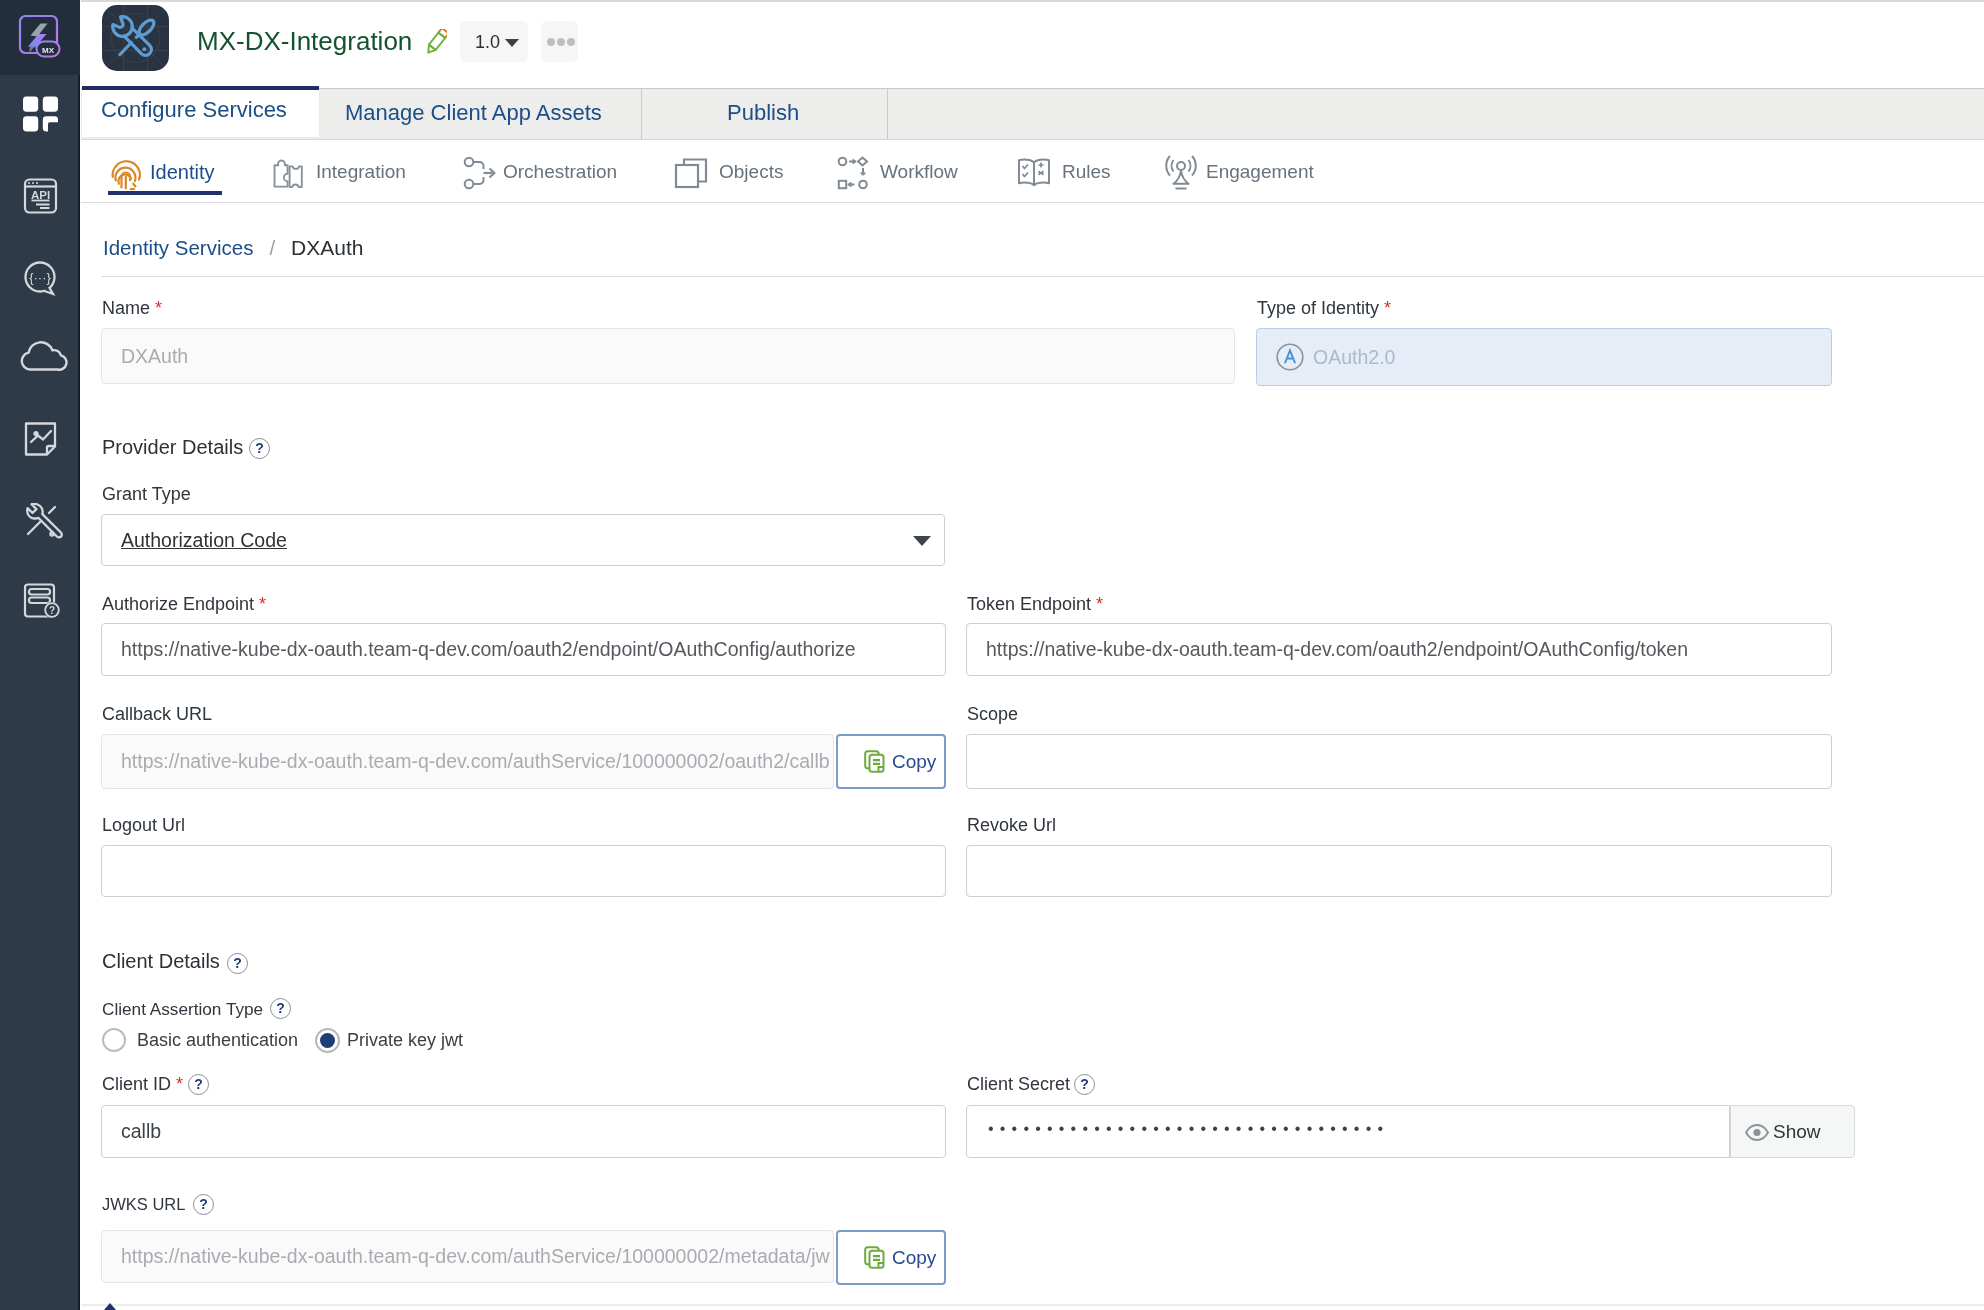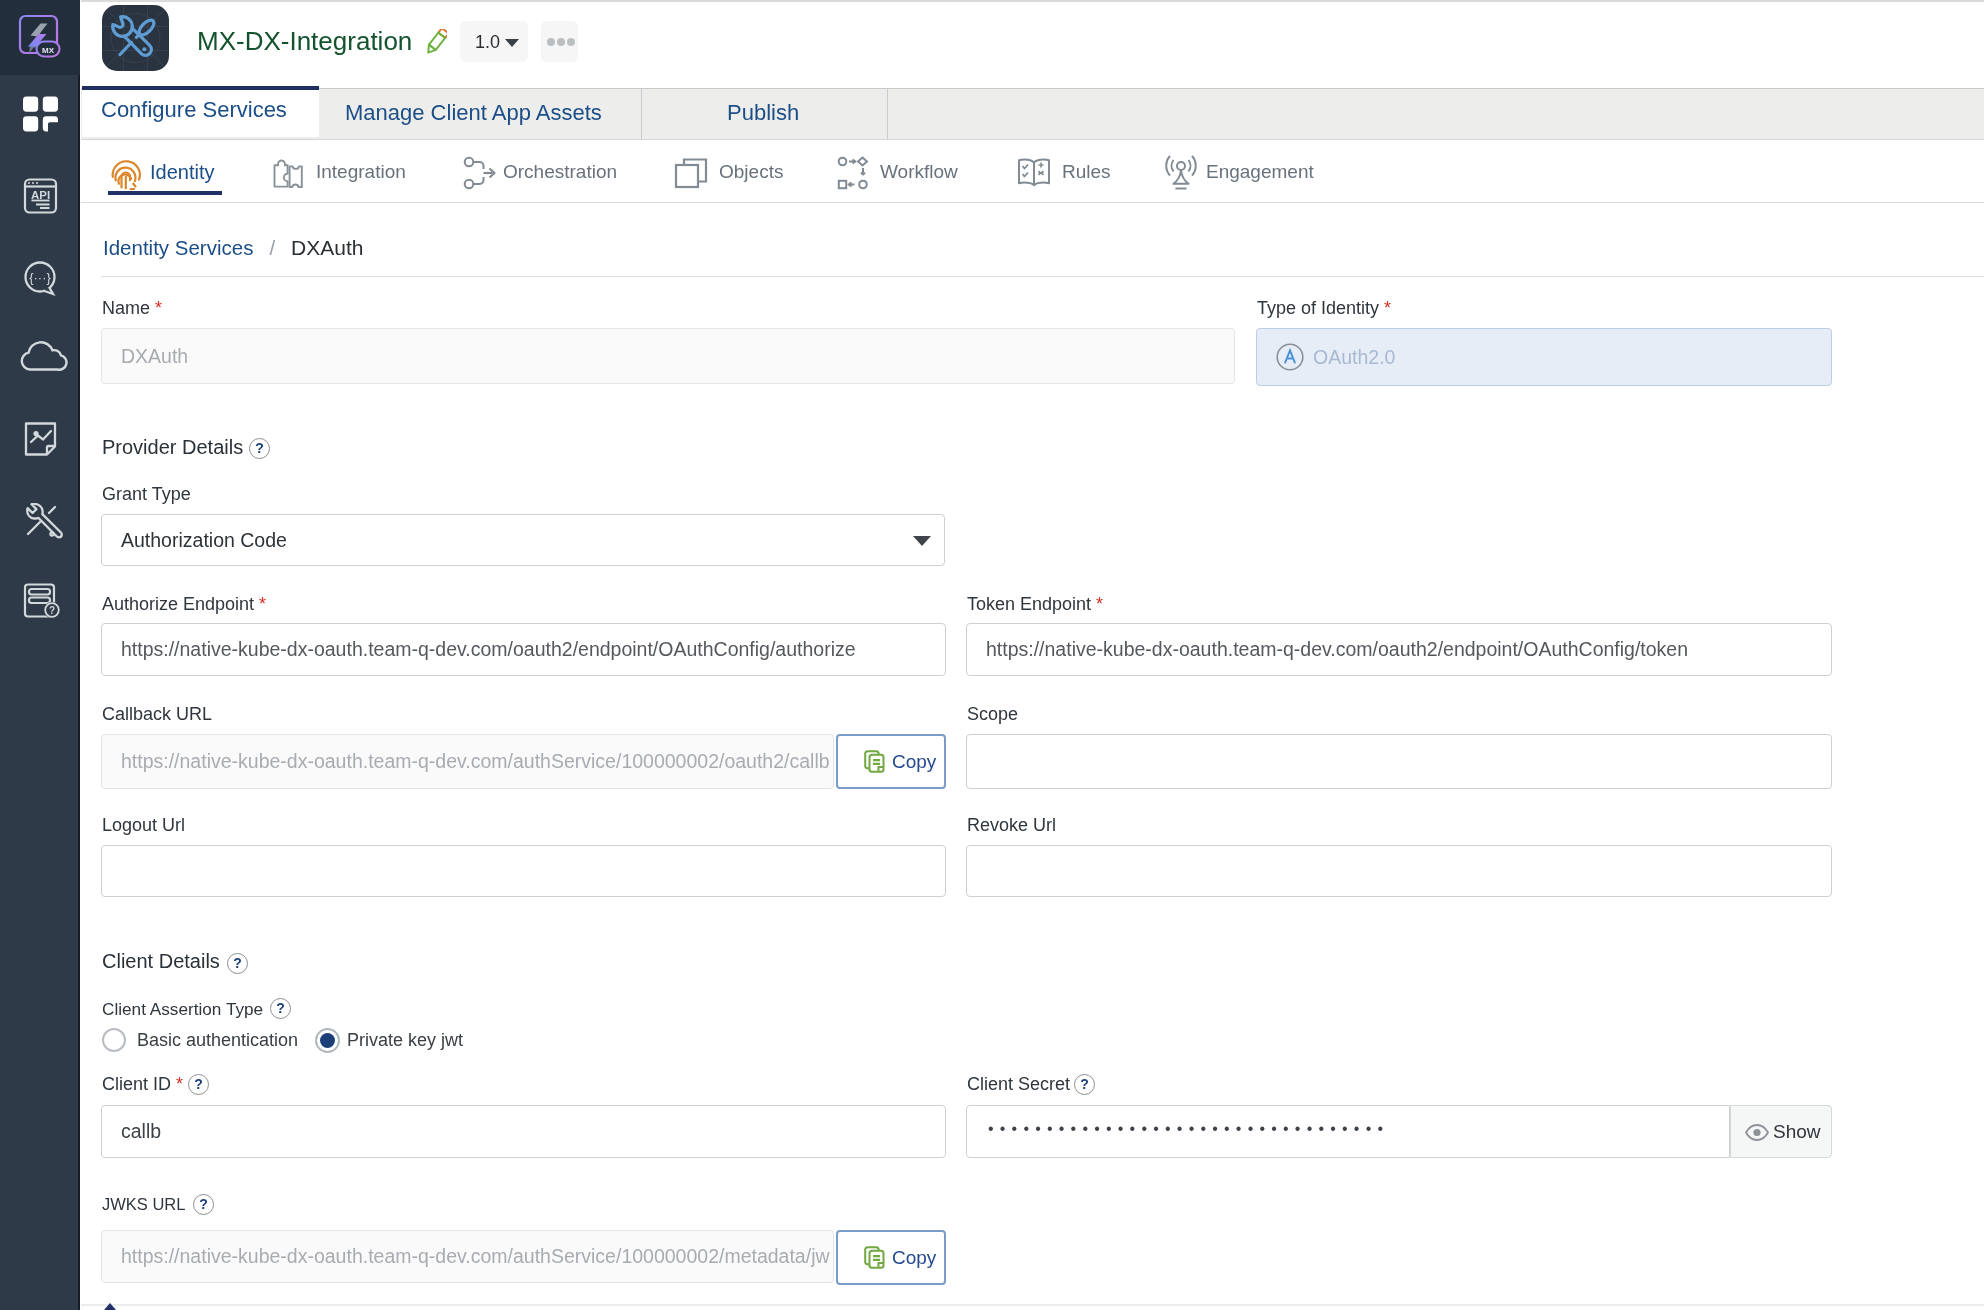--- a/index.html
+++ b/index.html
@@ -193,21 +193,21 @@
     <svg width="28" height="28" viewBox="0 0 28 28" style="margin-right:9px; flex:none;">
       <circle cx="14" cy="14" r="12.8" fill="none" stroke="#8a9098" stroke-width="1.6"></circle>
       <path d="M9.2 19.5 L14 7.5 L18.8 19.5 M10.8 15.5 h6.4" fill="none" stroke="#4a90d9" stroke-width="2" stroke-linecap="round"></path>
     </svg>
     <span>OAuth2.0</span>
   </div>
 
   <div class="sechead" style="left:102px; top:436px;">Provider Details</div>
   <div class="helpc" style="left:249px; top:438px;">?</div>
   <div class="flabel" style="left:102px; top:484px;">Grant Type</div>
-  <div class="finput" style="left:101px; top:514px; width:844px; height:52px; color:#2d3338;">Authorization Code</div>
+  <div class="finput" style="left:101px; top:514px; width:844px; height:52px; color:#2d3338;text-decoration:underline;">Authorization Code</div>
   <div class="abs" style="left:913px; top:536px; width:0; height:0; border-left:9px solid transparent; border-right:9px solid transparent; border-top:10px solid #3f454b;"></div>
 
   <div class="flabel" style="left:102px; top:594px;">Authorize Endpoint <span class="req">*</span></div>
   <div class="finput" style="left:101px; top:623px; width:845px; height:53px;">
       <span class="urltext">https://native-kube-dx-oauth.team-q-dev.com/oauth2/endpoint/OAuthConfig/authorize</span>
     </div>
   <div class="flabel" style="left:967px; top:594px;">Token Endpoint <span class="req">*</span></div>
   <div class="finput" style="left:966px; top:623px; width:866px; height:53px;">
       <span class="urltext">https://native-kube-dx-oauth.team-q-dev.com/oauth2/endpoint/OAuthConfig/token</span>
     </div>
@@ -246,21 +246,21 @@
   <div class="abs" style="left:320px; top:1033px; width:15px; height:15px; border-radius:50%; background:#1c3f77;"></div>
   <div class="flabel" style="left:347px; top:1030px; color:#3a4046;">Private key jwt</div>
 
   <div class="flabel" style="left:102px; top:1074px;">Client ID <span class="req">*</span></div>
   <div class="helpc" style="left:188px; top:1074px;">?</div>
   <div class="finput" style="left:101px; top:1105px; width:845px; height:53px; color:#3c4248;">callb</div>
   <div class="flabel" style="left:967px; top:1074px;">Client Secret</div>
   <div class="helpc" style="left:1074px; top:1074px;">?</div>
   <div class="finput" style="left:966px; top:1105px; width:764px; height:53px; border-radius:4px 0 0 4px;"></div>
   <div class="abs" id="secretdots" style="left:988px; top:1120px; font-size:16px; letter-spacing:6.2px; color:#3c4248;">••••••••••••••••••••••••••••••••••</div>
-  <div class="abs" id="showbtn" style="left:1730px; top:1105px; width:102px; height:53px; background:#f5f6f6; border:1px solid #d6d8da; border-radius:0 4px 4px 0;">
+  <div class="abs" id="showbtn" style="left:1730px; top:1105px; width:125px; height:53px; background:#f5f6f6; border:1px solid #d6d8da; border-radius:0 4px 4px 0;">
     <svg style="position:absolute; left:14px; top:18px;" width="24" height="17" viewBox="0 0 24 17">
         <path d="M1 8.5 C4 3 8 1 12 1 s8 2 11 7.5 C20 14 16 16 12 16 S4 14 1 8.5 z" fill="none" stroke="#8c9298" stroke-width="1.8"></path>
         <circle cx="12" cy="8.5" r="3.6" fill="#8c9298"></circle>
       </svg>
       <span style="position:absolute; left:42px; top:15px; font-size:19px; color:#2f353b;">Show</span>
   </div>
 
   <div class="flabel" style="left:102px; top:1195px; font-size:16.5px;">JWKS URL</div>
   <div class="helpc" style="left:193px; top:1194px;">?</div>
   <div class="finput disabled" style="left:101px; top:1230px; width:733px; height:53px;">

